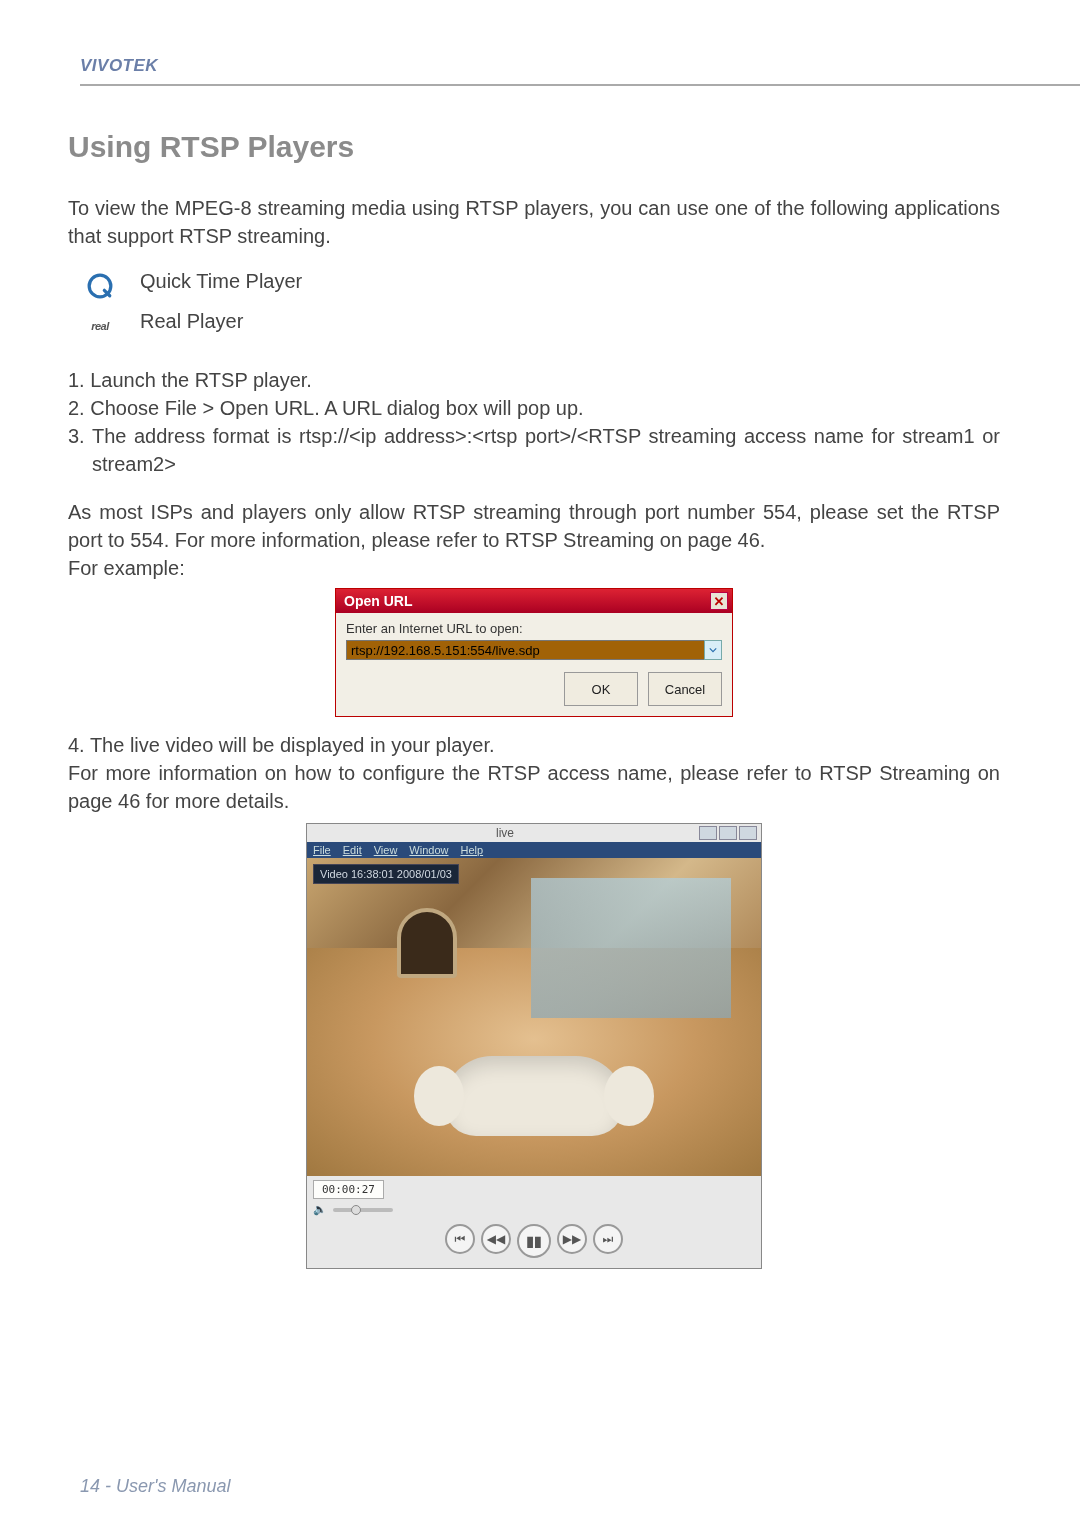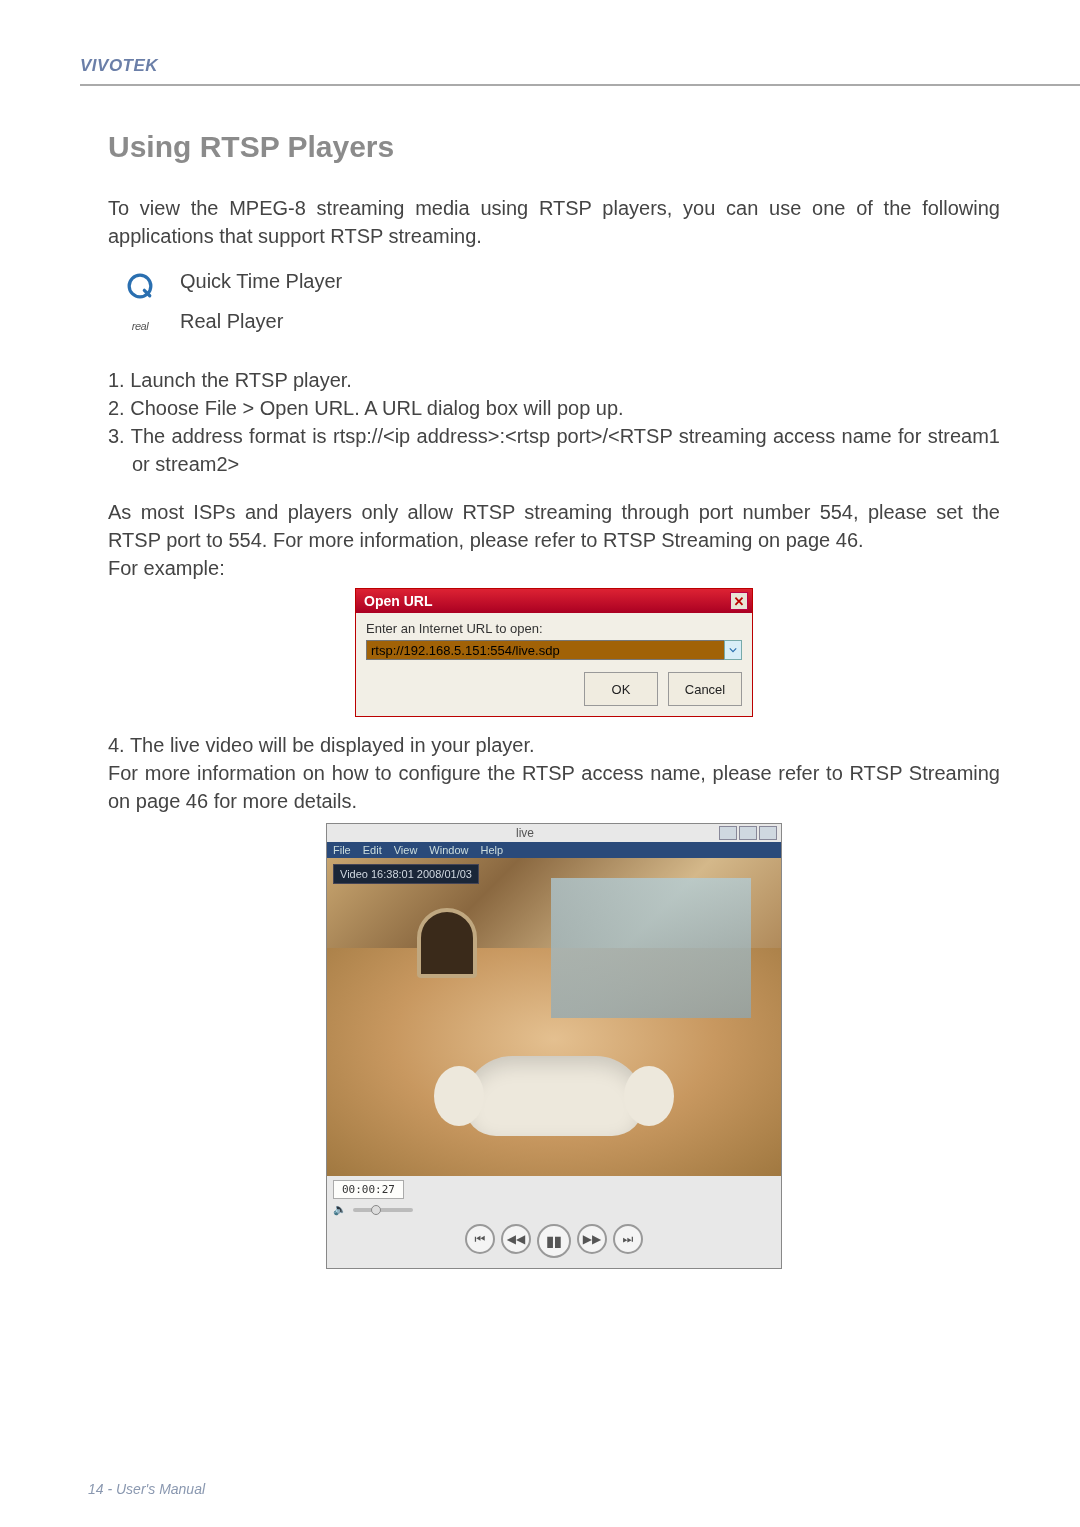--- a/index.html
+++ b/index.html
@@ -20,21 +20,21 @@
       font-size: 17px;
       letter-spacing: 0.5px;
     }
     .header-rule {
       margin-top: 8px;
       border: none;
       border-top: 2px solid #aaa;
       height: 0;
     }
     .content {
-      padding: 44px 80px 0 108px;
+      padding: 44px 80px 0 68px;
       color: #333;
     }
     .section-title {
       color: #8b8b8b;
       font-size: 30px;
       font-weight: bold;
       margin-bottom: 30px;
     }
     .para {
       font-size: 20px;
@@ -57,21 +57,21 @@
       height: 32px;
       display: flex;
       align-items: center;
       justify-content: center;
     }
     .qt-icon svg { width: 26px; height: 26px; }
     .rp-icon {
       font-size: 11px;
       font-style: italic;
       color: #555;
-      font-weight: normal;
+      font-weight: bold;
       letter-spacing: -0.5px;
     }
     .app-label {
       font-size: 20px;
       color: #444;
     }
     .steps .step {
       font-size: 20px;
       line-height: 1.4;
       text-align: justify;
@@ -192,20 +192,21 @@
       background: #cfd8e0;
       border: 1px solid #889;
     }
     .menu-bar {
       background: #2a4a7a;
       color: #cdd;
       font-size: 11px;
       padding: 2px 6px;
       display: flex;
       gap: 12px;
+      text-decoration: underline;
     }
     .video-area {
       position: relative;
       background: linear-gradient(135deg, #c9a670 0%, #8a6840 25%, #d4b88a 50%, #a88050 75%, #c0a070 100%);
       height: 318px;
       overflow: hidden;
     }
     .video-overlay-box {
       position: absolute;
       top: 6px;
@@ -323,24 +324,24 @@
       display: flex;
       align-items: center;
       justify-content: center;
       color: #555;
       font-size: 12px;
     }
     .ctrl-btn.big { width: 34px; height: 34px; font-size: 14px; }
     .footer {
       position: absolute;
       bottom: 30px;
-      left: 88px;
+      left: 80px;
       color: #8a98b0;
       font-style: italic;
-      font-size: 14px;
+      font-size: 18px;
     }
     .step-indented {
       font-size: 20px;
       line-height: 1.4;
       text-align: justify;
       color: #444;
     }
   </style>
 </head>
 <body>

